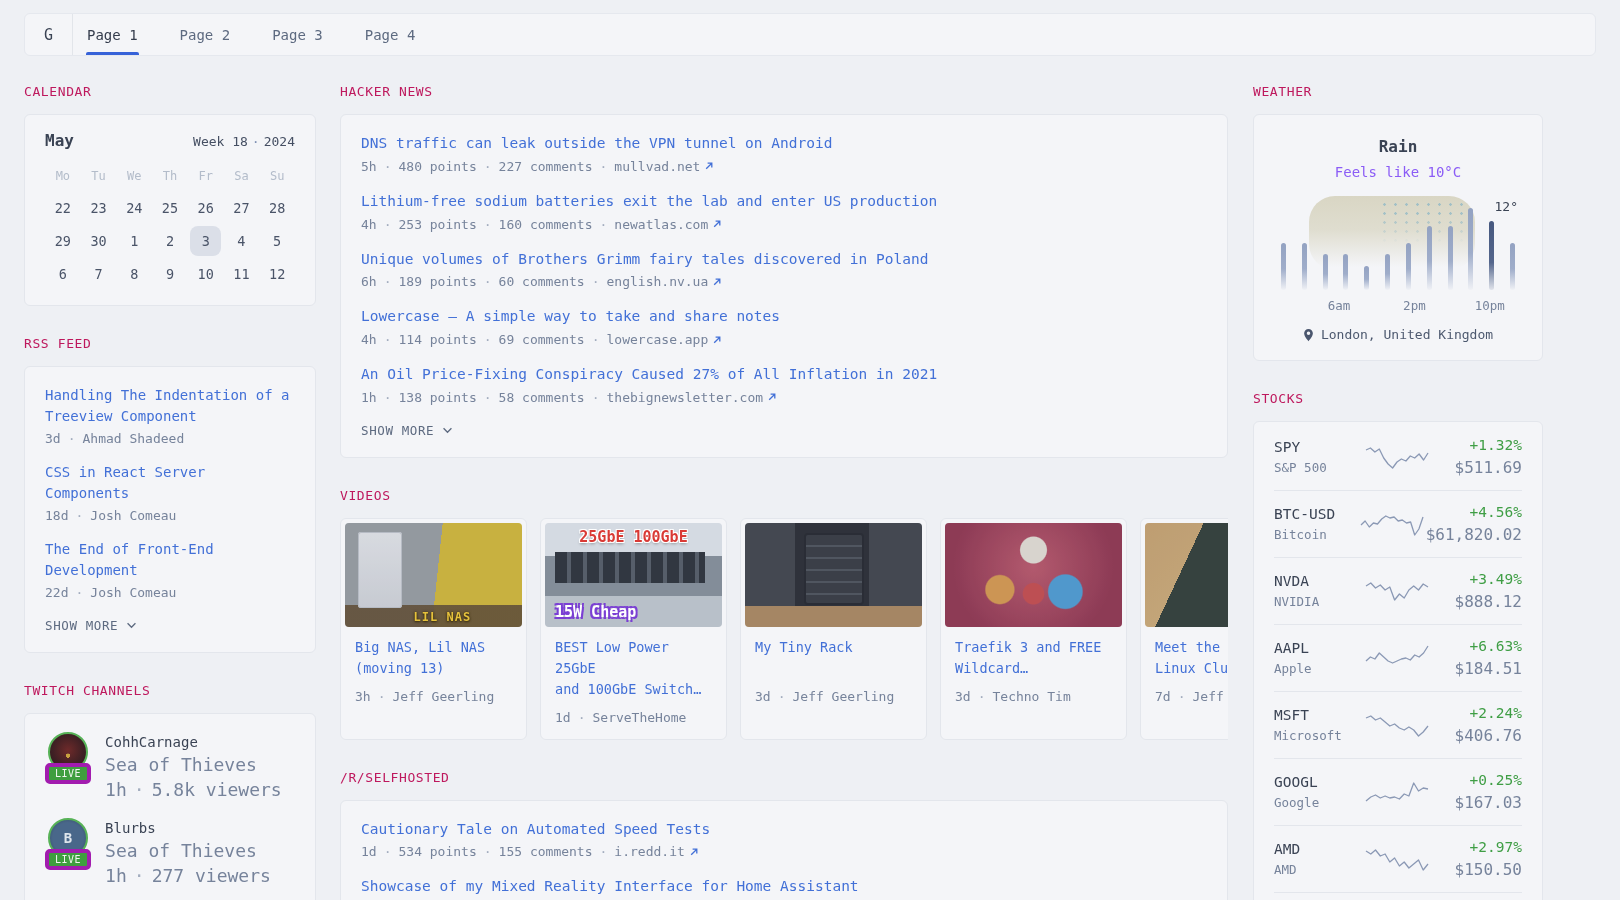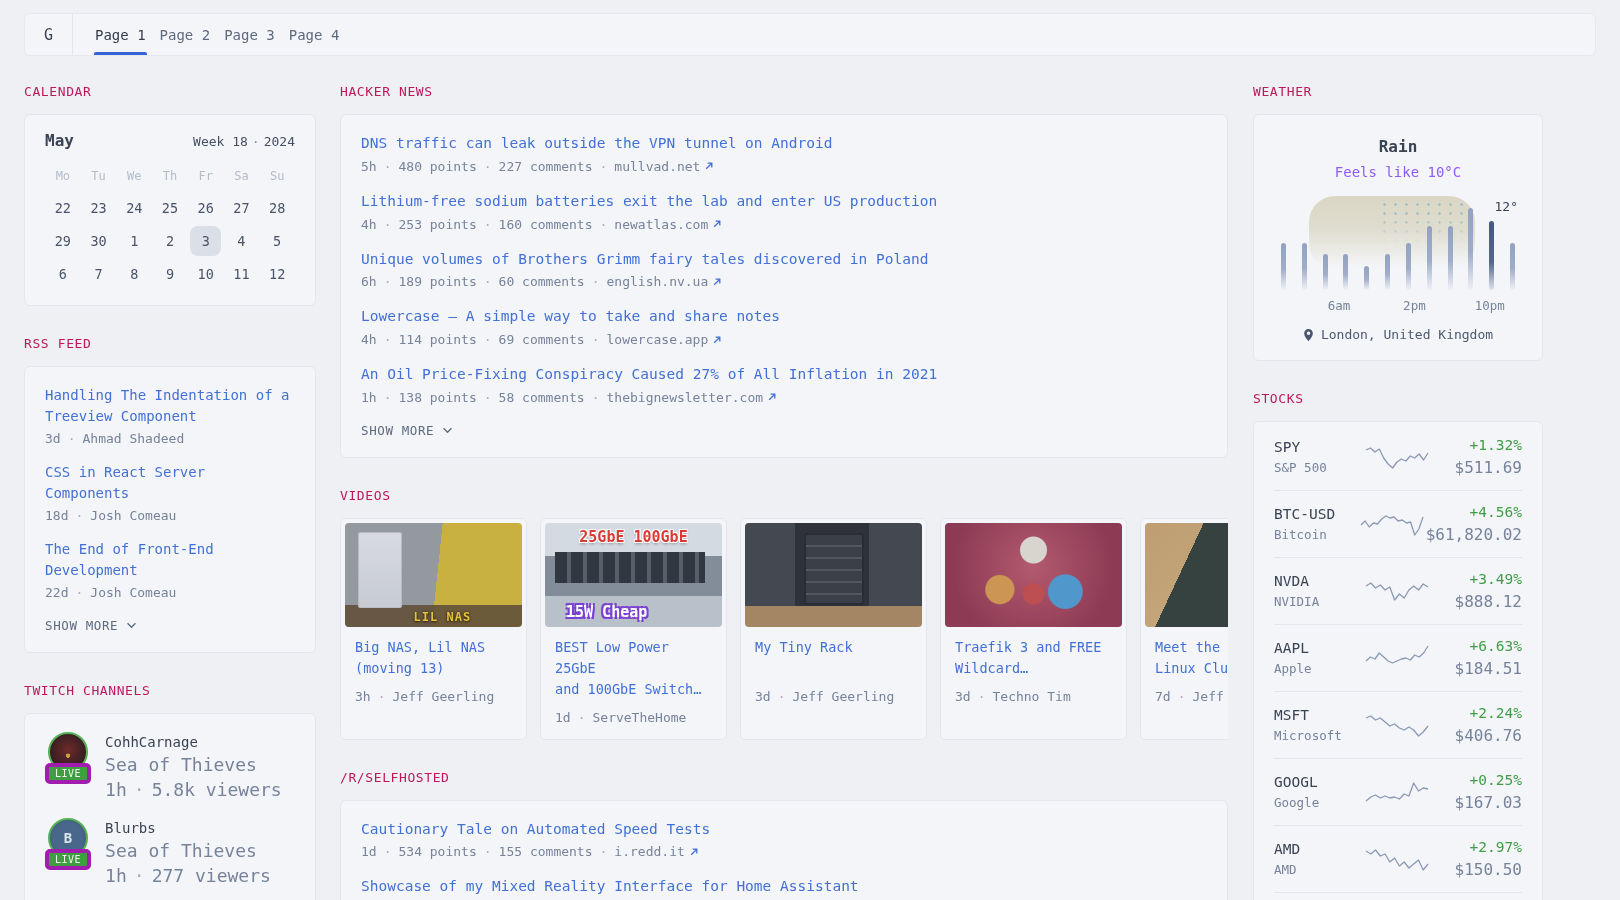--- a/index.html
+++ b/index.html
@@ -15,21 +15,21 @@
   
   .topbar {
     position:absolute; left:24px; top:13px; width:1572px; height:43px;
     background:#f4f5f8; border:1px solid #e5e8ee; border-radius:6px;
     display:flex; align-items:stretch;
   }
   .logo {
     width:48px; display:flex; align-items:center; justify-content:center;
     font-size:15px; color:#3a4354; border-right:1px solid #e2e5ea;
   }
-  .tabs { display:flex; margin-left:21px; gap:12px; }
+  .tabs { display:flex; margin-left:13px; gap:40px; }
   .tab {
     display:flex; align-items:center; padding:0 1px; position:relative;
     font-size:14px; color:#5d6a80; cursor:pointer;
   }
   .tab.active { color:#343c4c; }
   .tab.active::after {
     content:""; position:absolute; left:0; right:0; bottom:0; height:3px;
     background:#3662d8; border-radius:2px 2px 0 0;
   }
 
@@ -120,21 +120,21 @@
   .th-fast { background:
     linear-gradient(115deg, rgba(0,0,0,0) 26%, #2c3830 26% 72%, rgba(0,0,0,0) 72%),
     linear-gradient(135deg,#cda56c,#dcbc82); }
 
   .ov-lilnas { position:absolute; bottom:3px; left:55%; transform:translateX(-50%); z-index:2;
     color:#e6c23c; font-weight:bold; font-size:12px; letter-spacing:1px; white-space:nowrap;
     text-shadow:0 1px 2px #3a2e10, 0 0 3px #3a2e10; }
   .ov-25g { position:absolute; top:5px; left:0; right:0; text-align:center; z-index:2;
     color:#d93a35; font-weight:bold; font-size:15px; white-space:nowrap;
     text-shadow:-1px -1px 0 #fff,1px -1px 0 #fff,-1px 1px 0 #fff,1px 1px 0 #fff,0 2px 3px rgba(0,0,0,.35); }
-  .ov-15w { position:absolute; bottom:6px; left:21px; z-index:2;
+  .ov-15w { position:absolute; bottom:6px; left:10px; z-index:2;
     color:#fff; font-weight:bold; font-size:15px; white-space:nowrap;
     text-shadow:-2px -2px 0 #7b3fd4,2px -2px 0 #7b3fd4,-2px 2px 0 #7b3fd4,2px 2px 0 #7b3fd4; }
 
   
   .wx-card { padding:16px 18px 18px; }
   .wx-cond { text-align:center; font-size:16px; font-weight:bold; color:#3a4354; margin-top:6px; }
   .wx-feels { text-align:center; font-size:14px; color:#8b5cf6; margin-top:8px; }
   .wx-chart { position:relative; height:118px; margin:16px 6px 0; }
   .wx-daylight { position:absolute; left:13%; top:0; width:69%; height:74px; border-radius:26px;
     background:linear-gradient(180deg,#d9d6c4 0%, #dfddcf 45%, rgba(238,240,244,0) 96%); }

